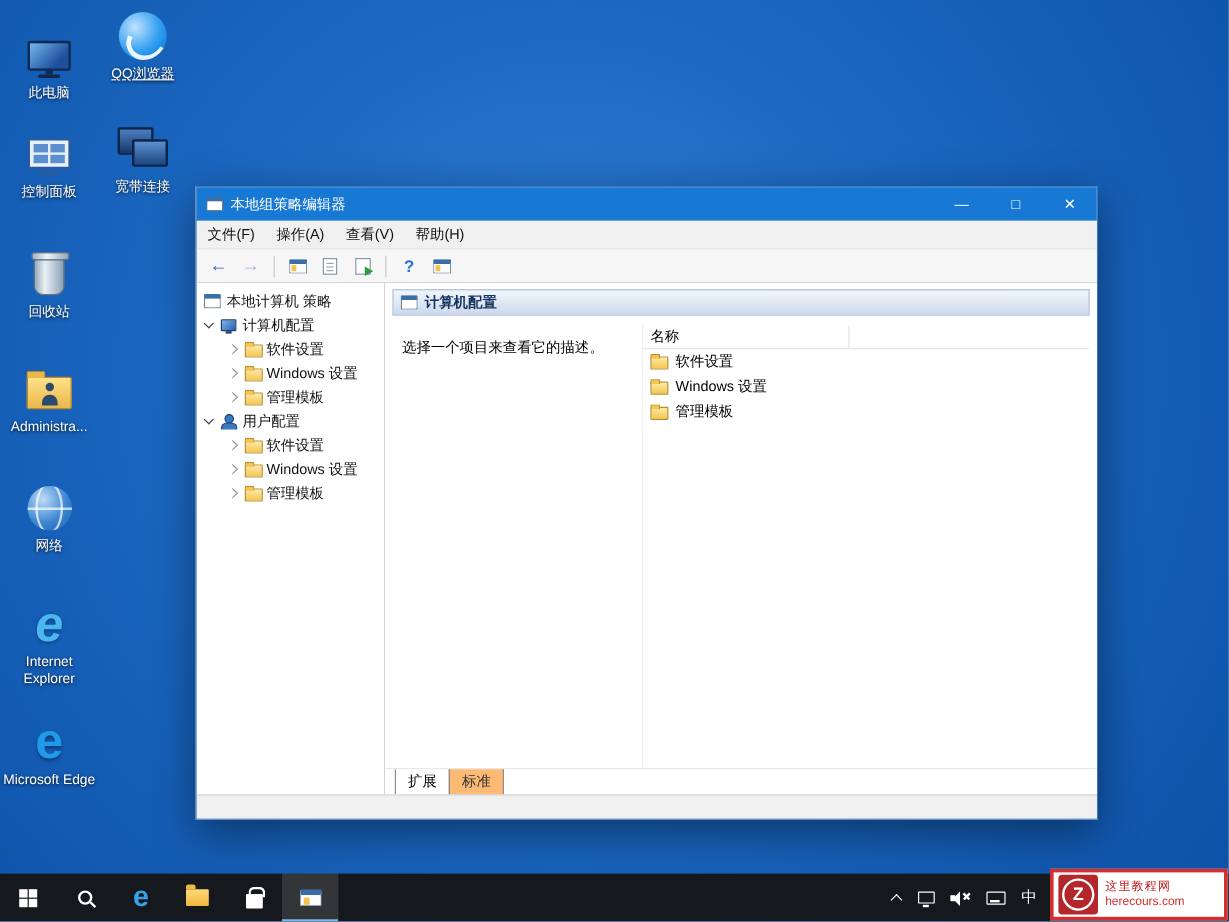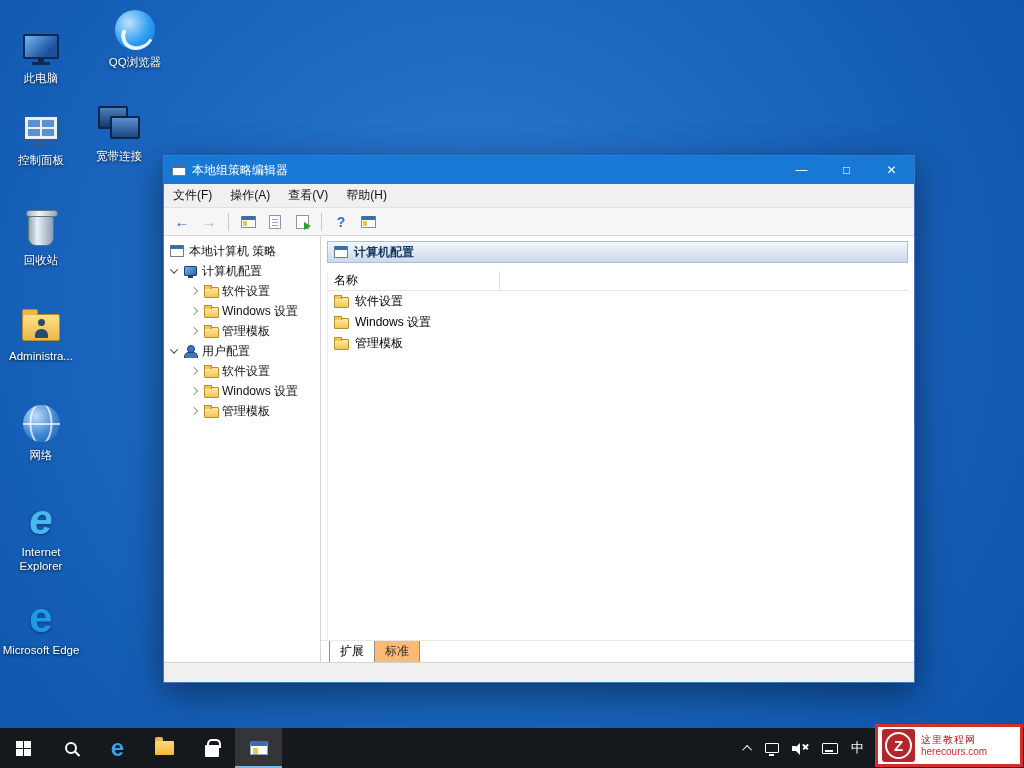--- a/index.html
+++ b/index.html
@@ -151,21 +151,21 @@
 </style>
 </head>
 <body>
 
 <div class="dicon" style="left:2px; top:24px;">
   <div class="glyph">
       <div class="ic-monitor"></div>
     </div>
   <div class="dlabel">此电脑</div>
 </div>
-<div class="dicon" style="left:96px; top:8px;">
+<div class="dicon" style="left:80px; top:8px;text-decoration:underline;">
   <div class="glyph">
       <div class="ic-qq"></div>
     </div>
   <div class="dlabel">QQ浏览器</div>
 </div>
 <div class="dicon" style="left:2px; top:106px;">
   <div class="glyph">
       <div class="ic-cpanel">
         <i class="p1"></i>
         <i class="p2"></i>
@@ -306,20 +306,23 @@
         <span class="tlabel">管理模板</span>
       </div>
     </div>
 
     <div class="content-pane">
       <div class="banner">
         <span class="console-icon"></span>
         <span>计算机配置</span>
       </div>
       <div class="content-body">
+        <div class="desc-col">
+          <span>选择一个项目来查看它的描述。</span>
+        </div>
         <div class="list-col">
           <div class="list-header">
             <div class="lh-name">名称</div>
           </div>
           <div class="lrow">
             <span class="folder-icon"></span>
             <span>软件设置</span>
           </div>
           <div class="lrow">
             <span class="folder-icon"></span>

